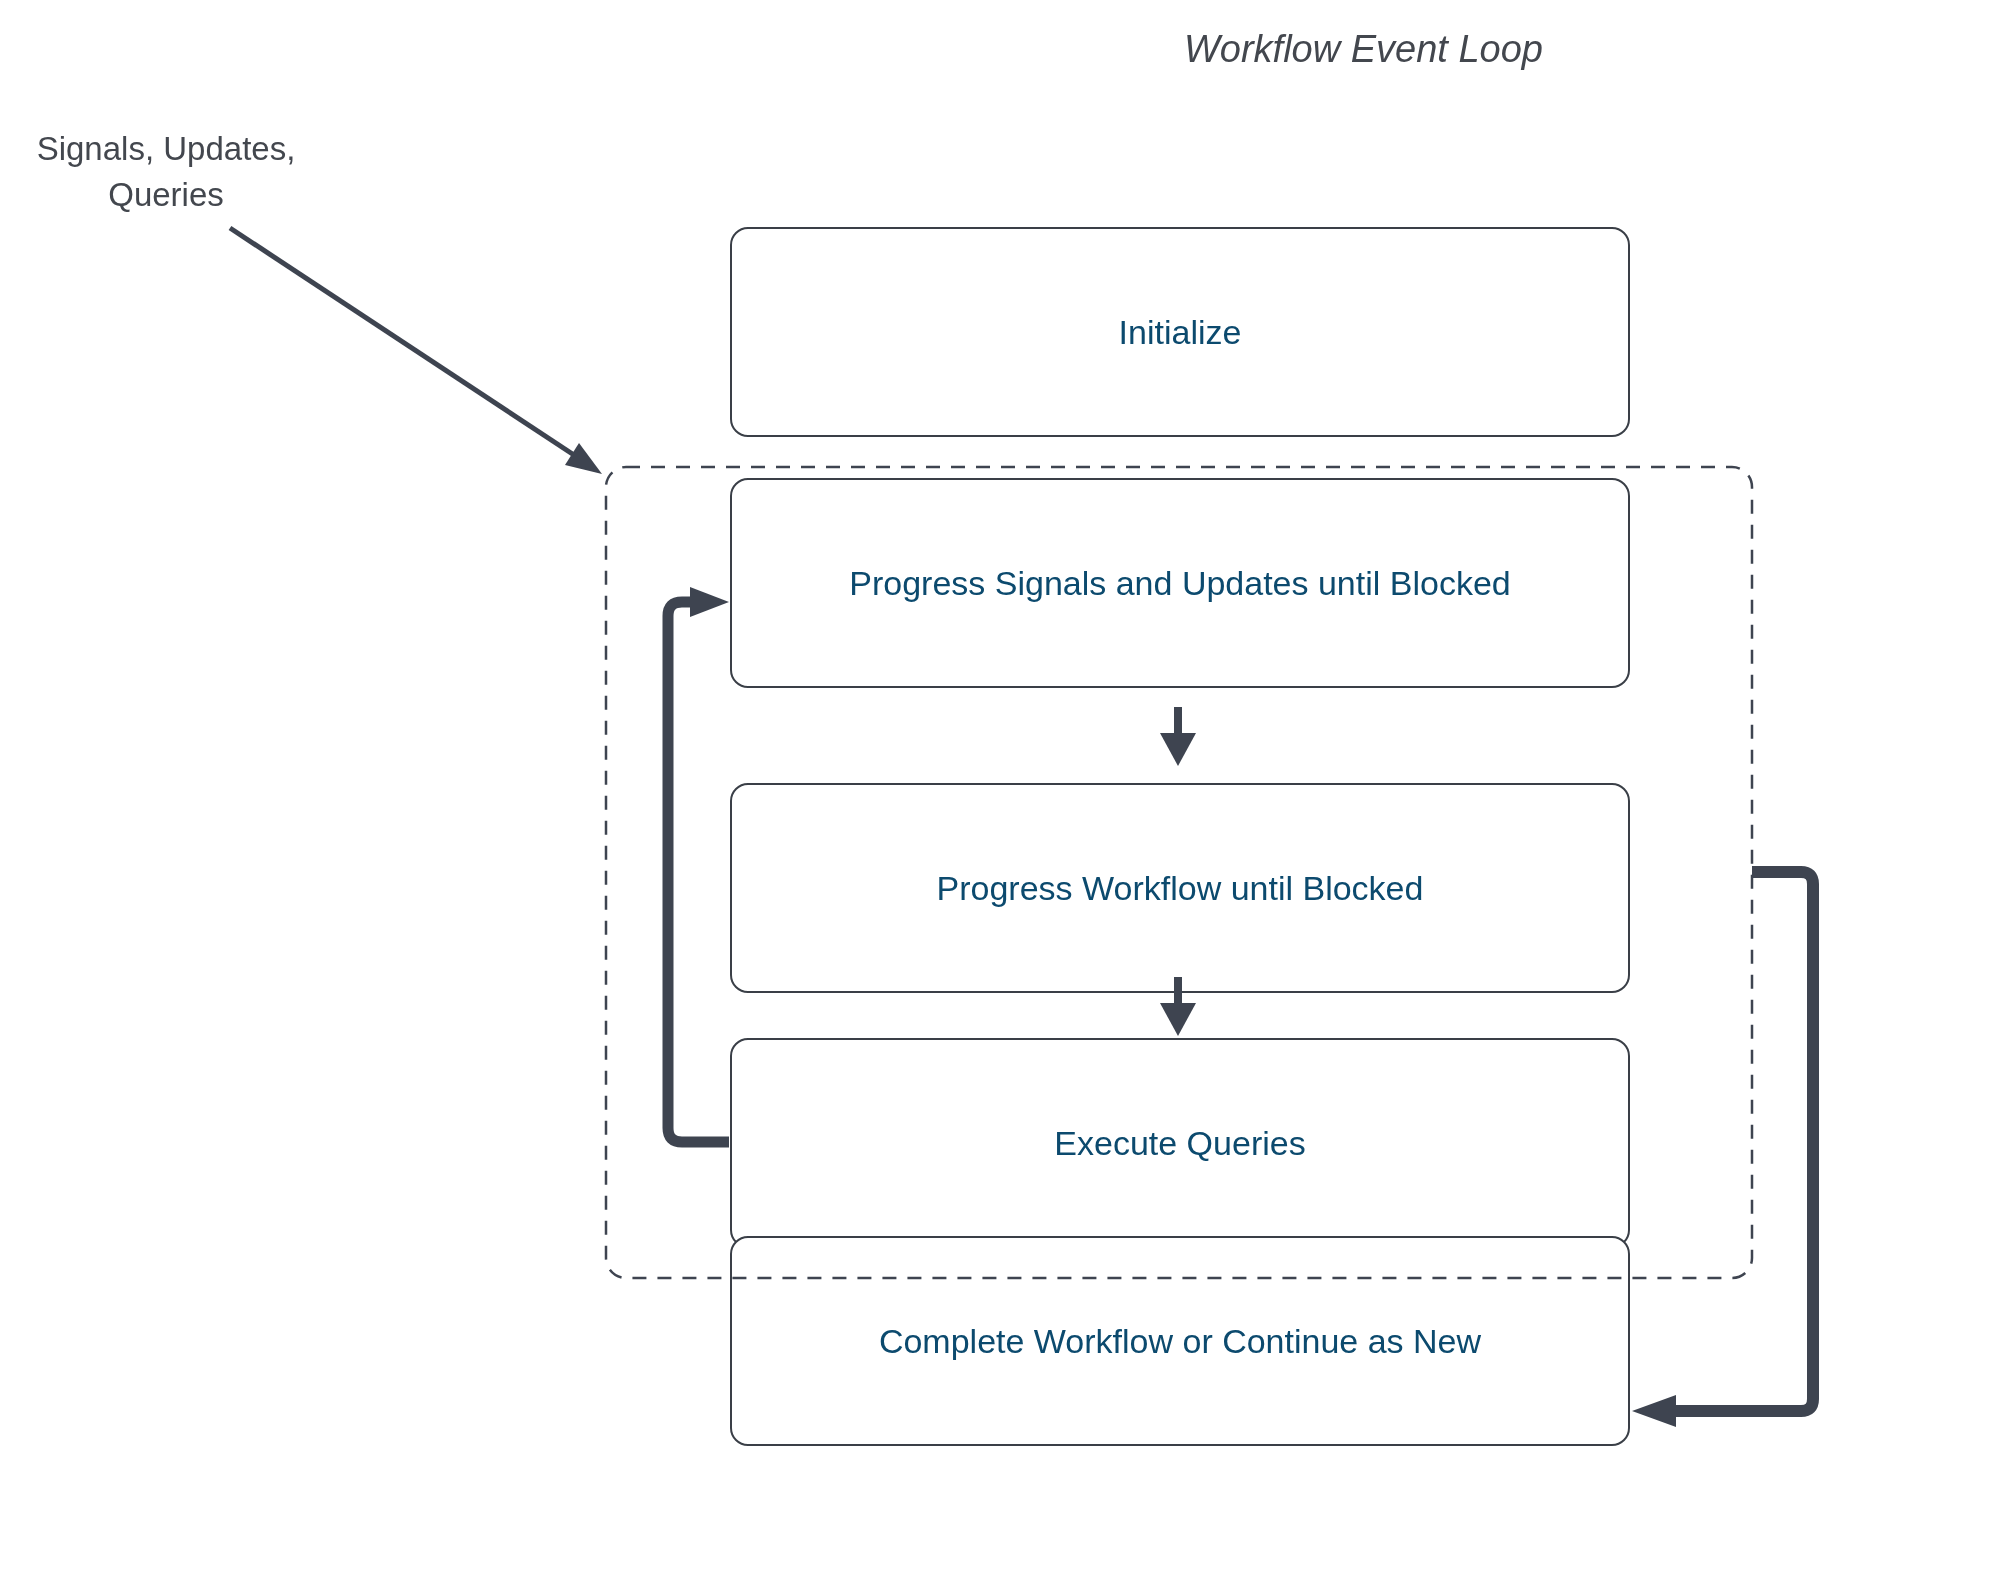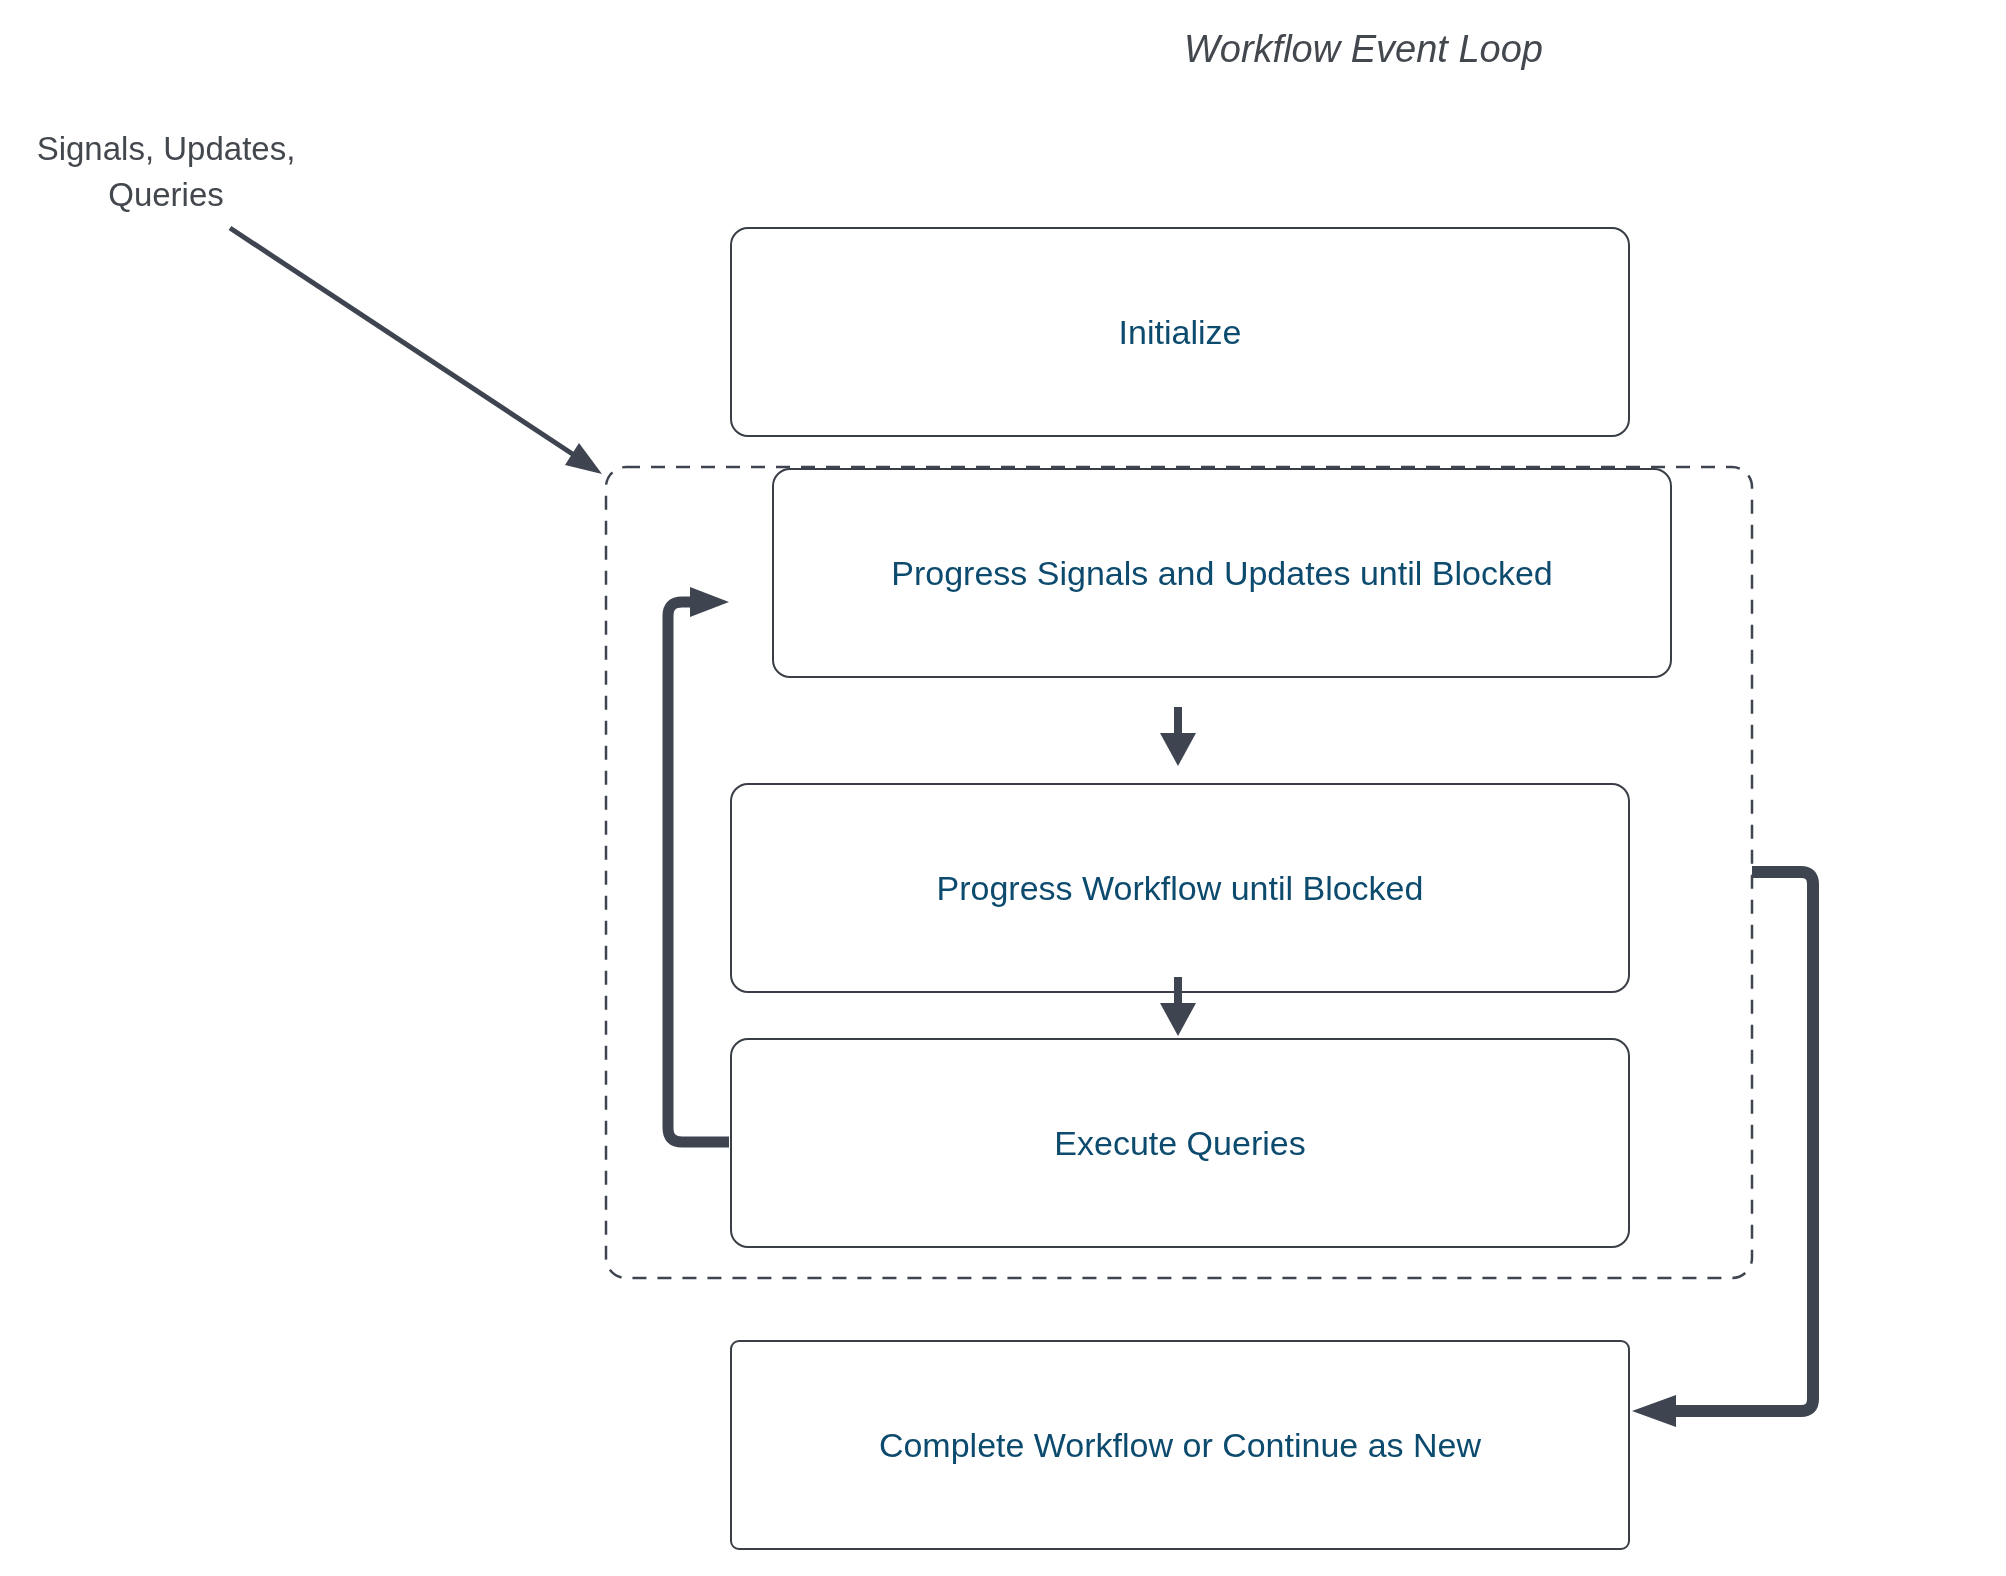--- a/index.html
+++ b/index.html
@@ -48,24 +48,24 @@
     border-radius: 18px;
     display: flex;
     align-items: center;
     justify-content: center;
     text-align: center;
     font-size: 34px;
     color: #0c4a6e;
     z-index: 2;
   }
   .node-initialize        { top: 227px; }
-  .node-progress-signals  { top: 468px; margin-left: 42px; }
+  .node-progress-signals  { top: 478px; }
   .node-progress-workflow { top: 783px; }
   .node-execute-queries   { top: 1038px; }
-  .node-complete          { top: 1340px; border-radius: 9px; }
+  .node-complete          { top: 1236px; }
   .overlay {
     position: absolute;
     left: 0;
     top: 0;
     width: 2006px;
     height: 1576px;
     z-index: 5;
     pointer-events: none;
   }
   .overlay .stroke { stroke: #3e4450; fill: none; }

